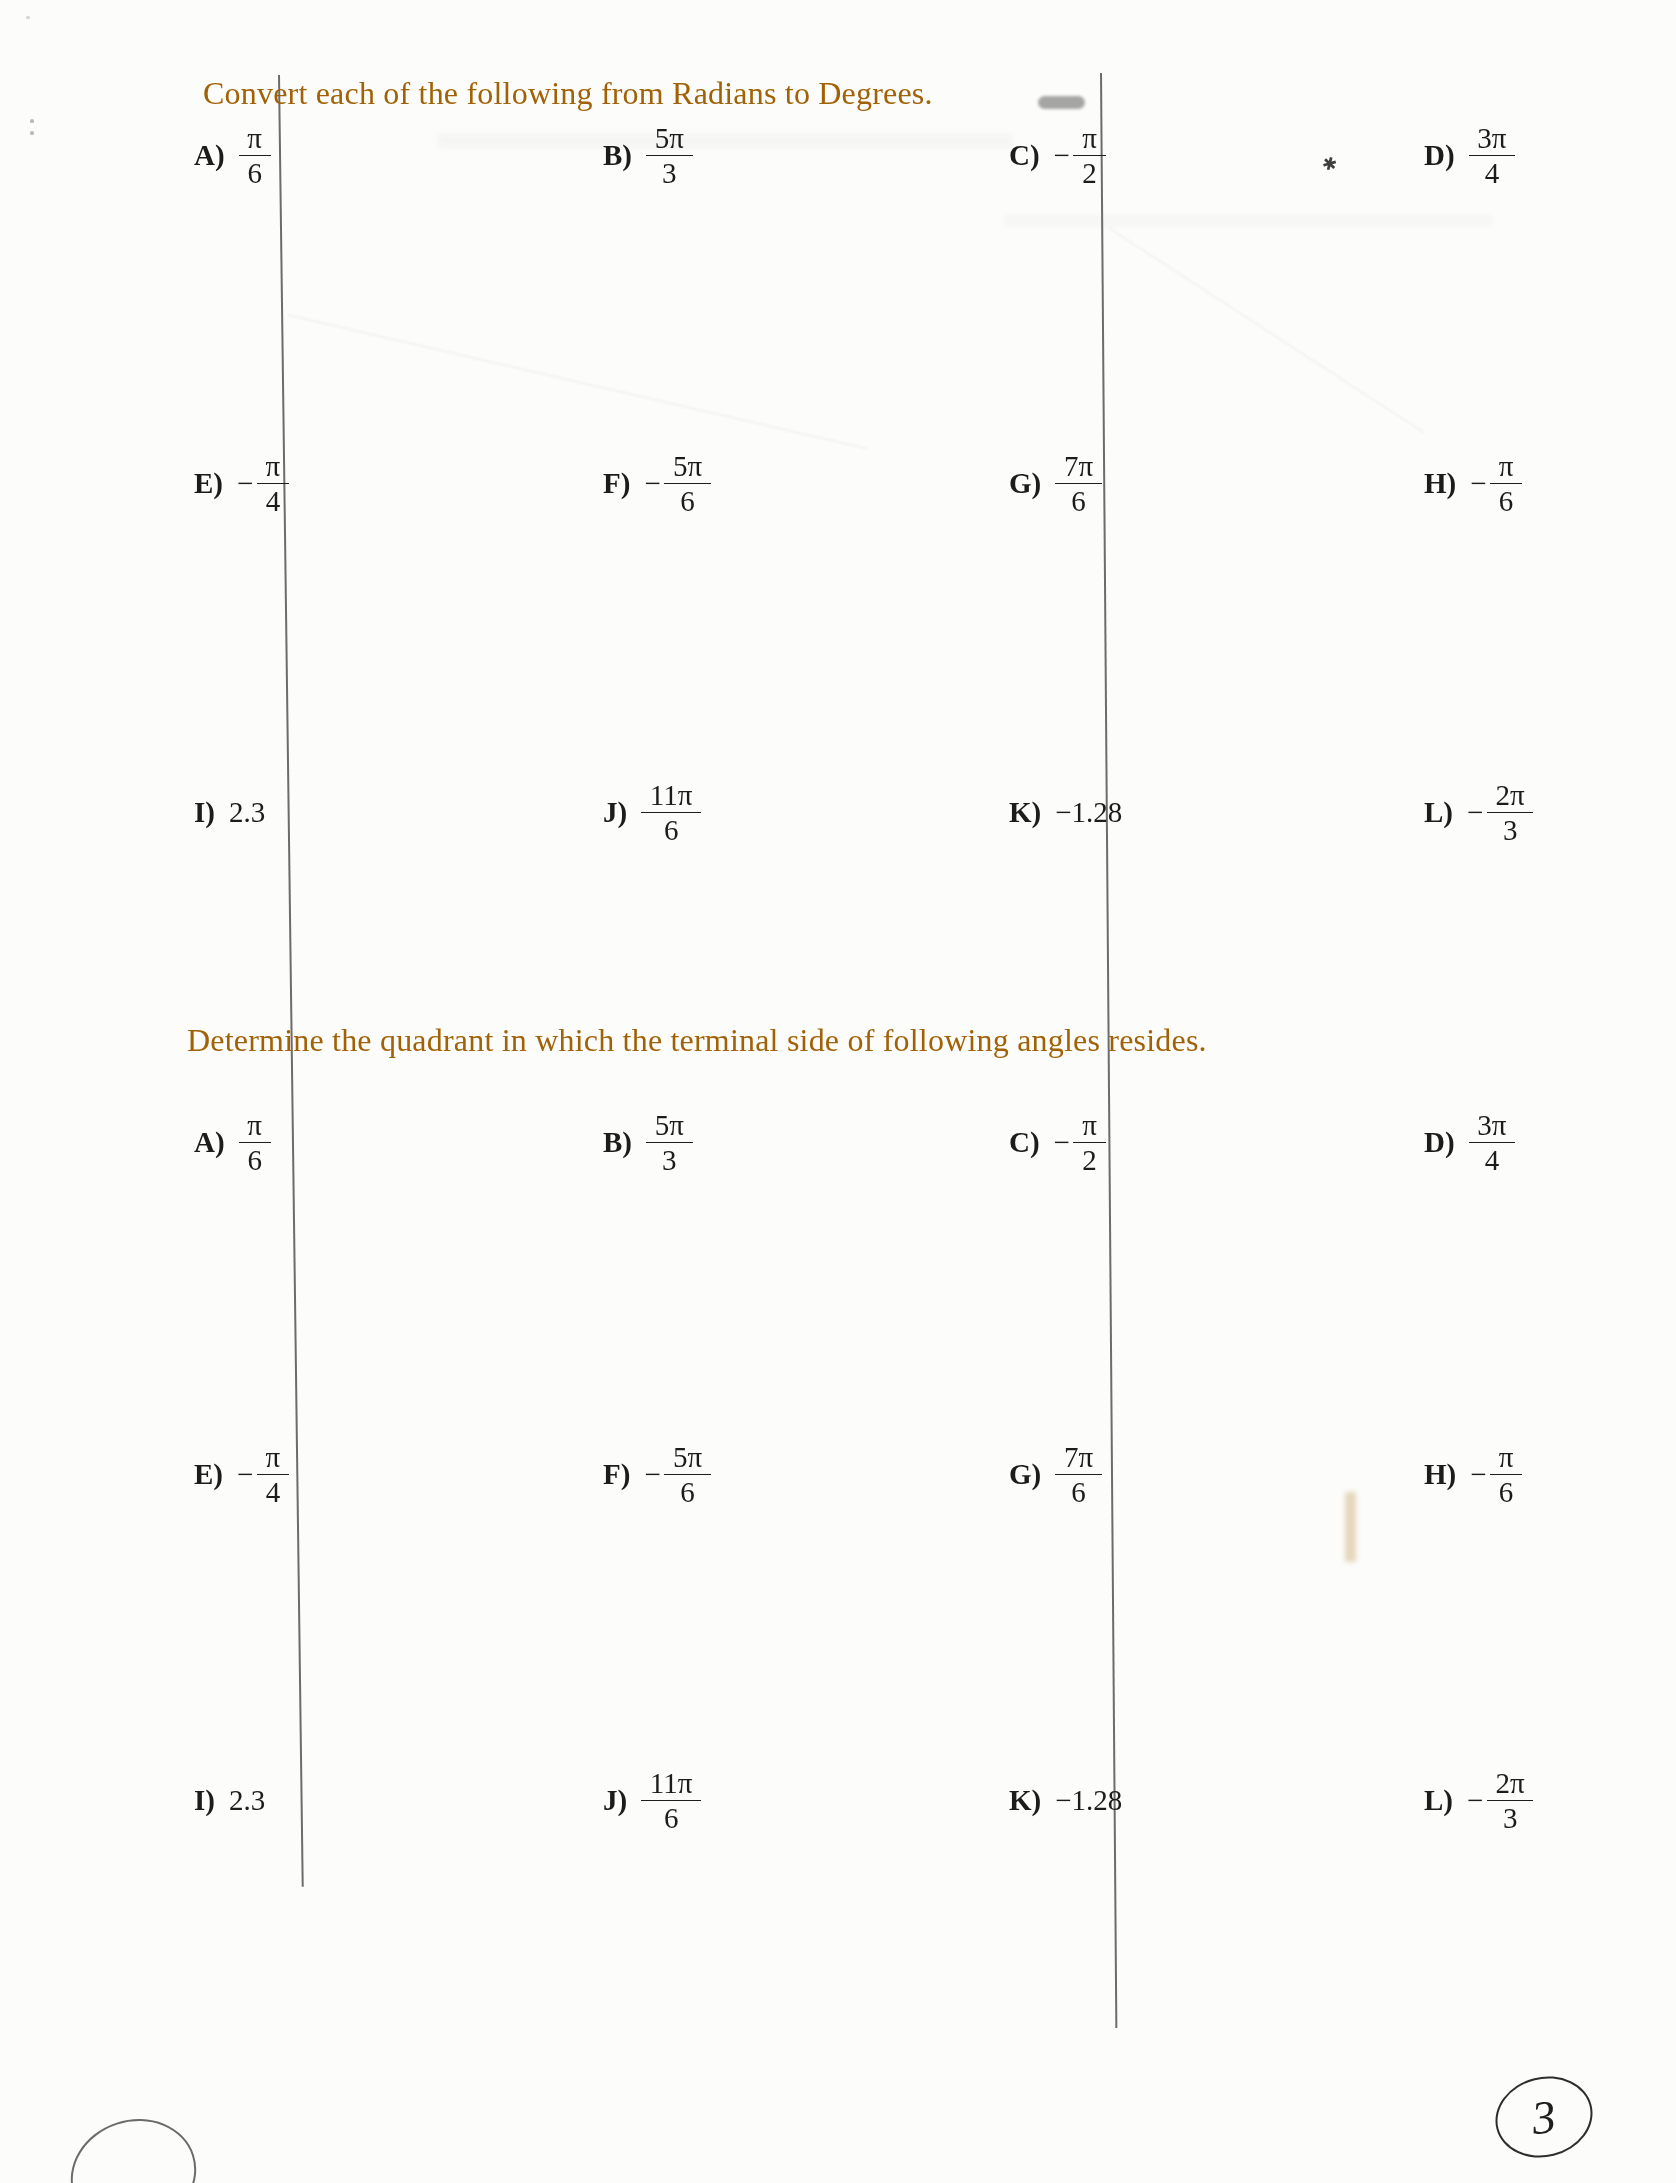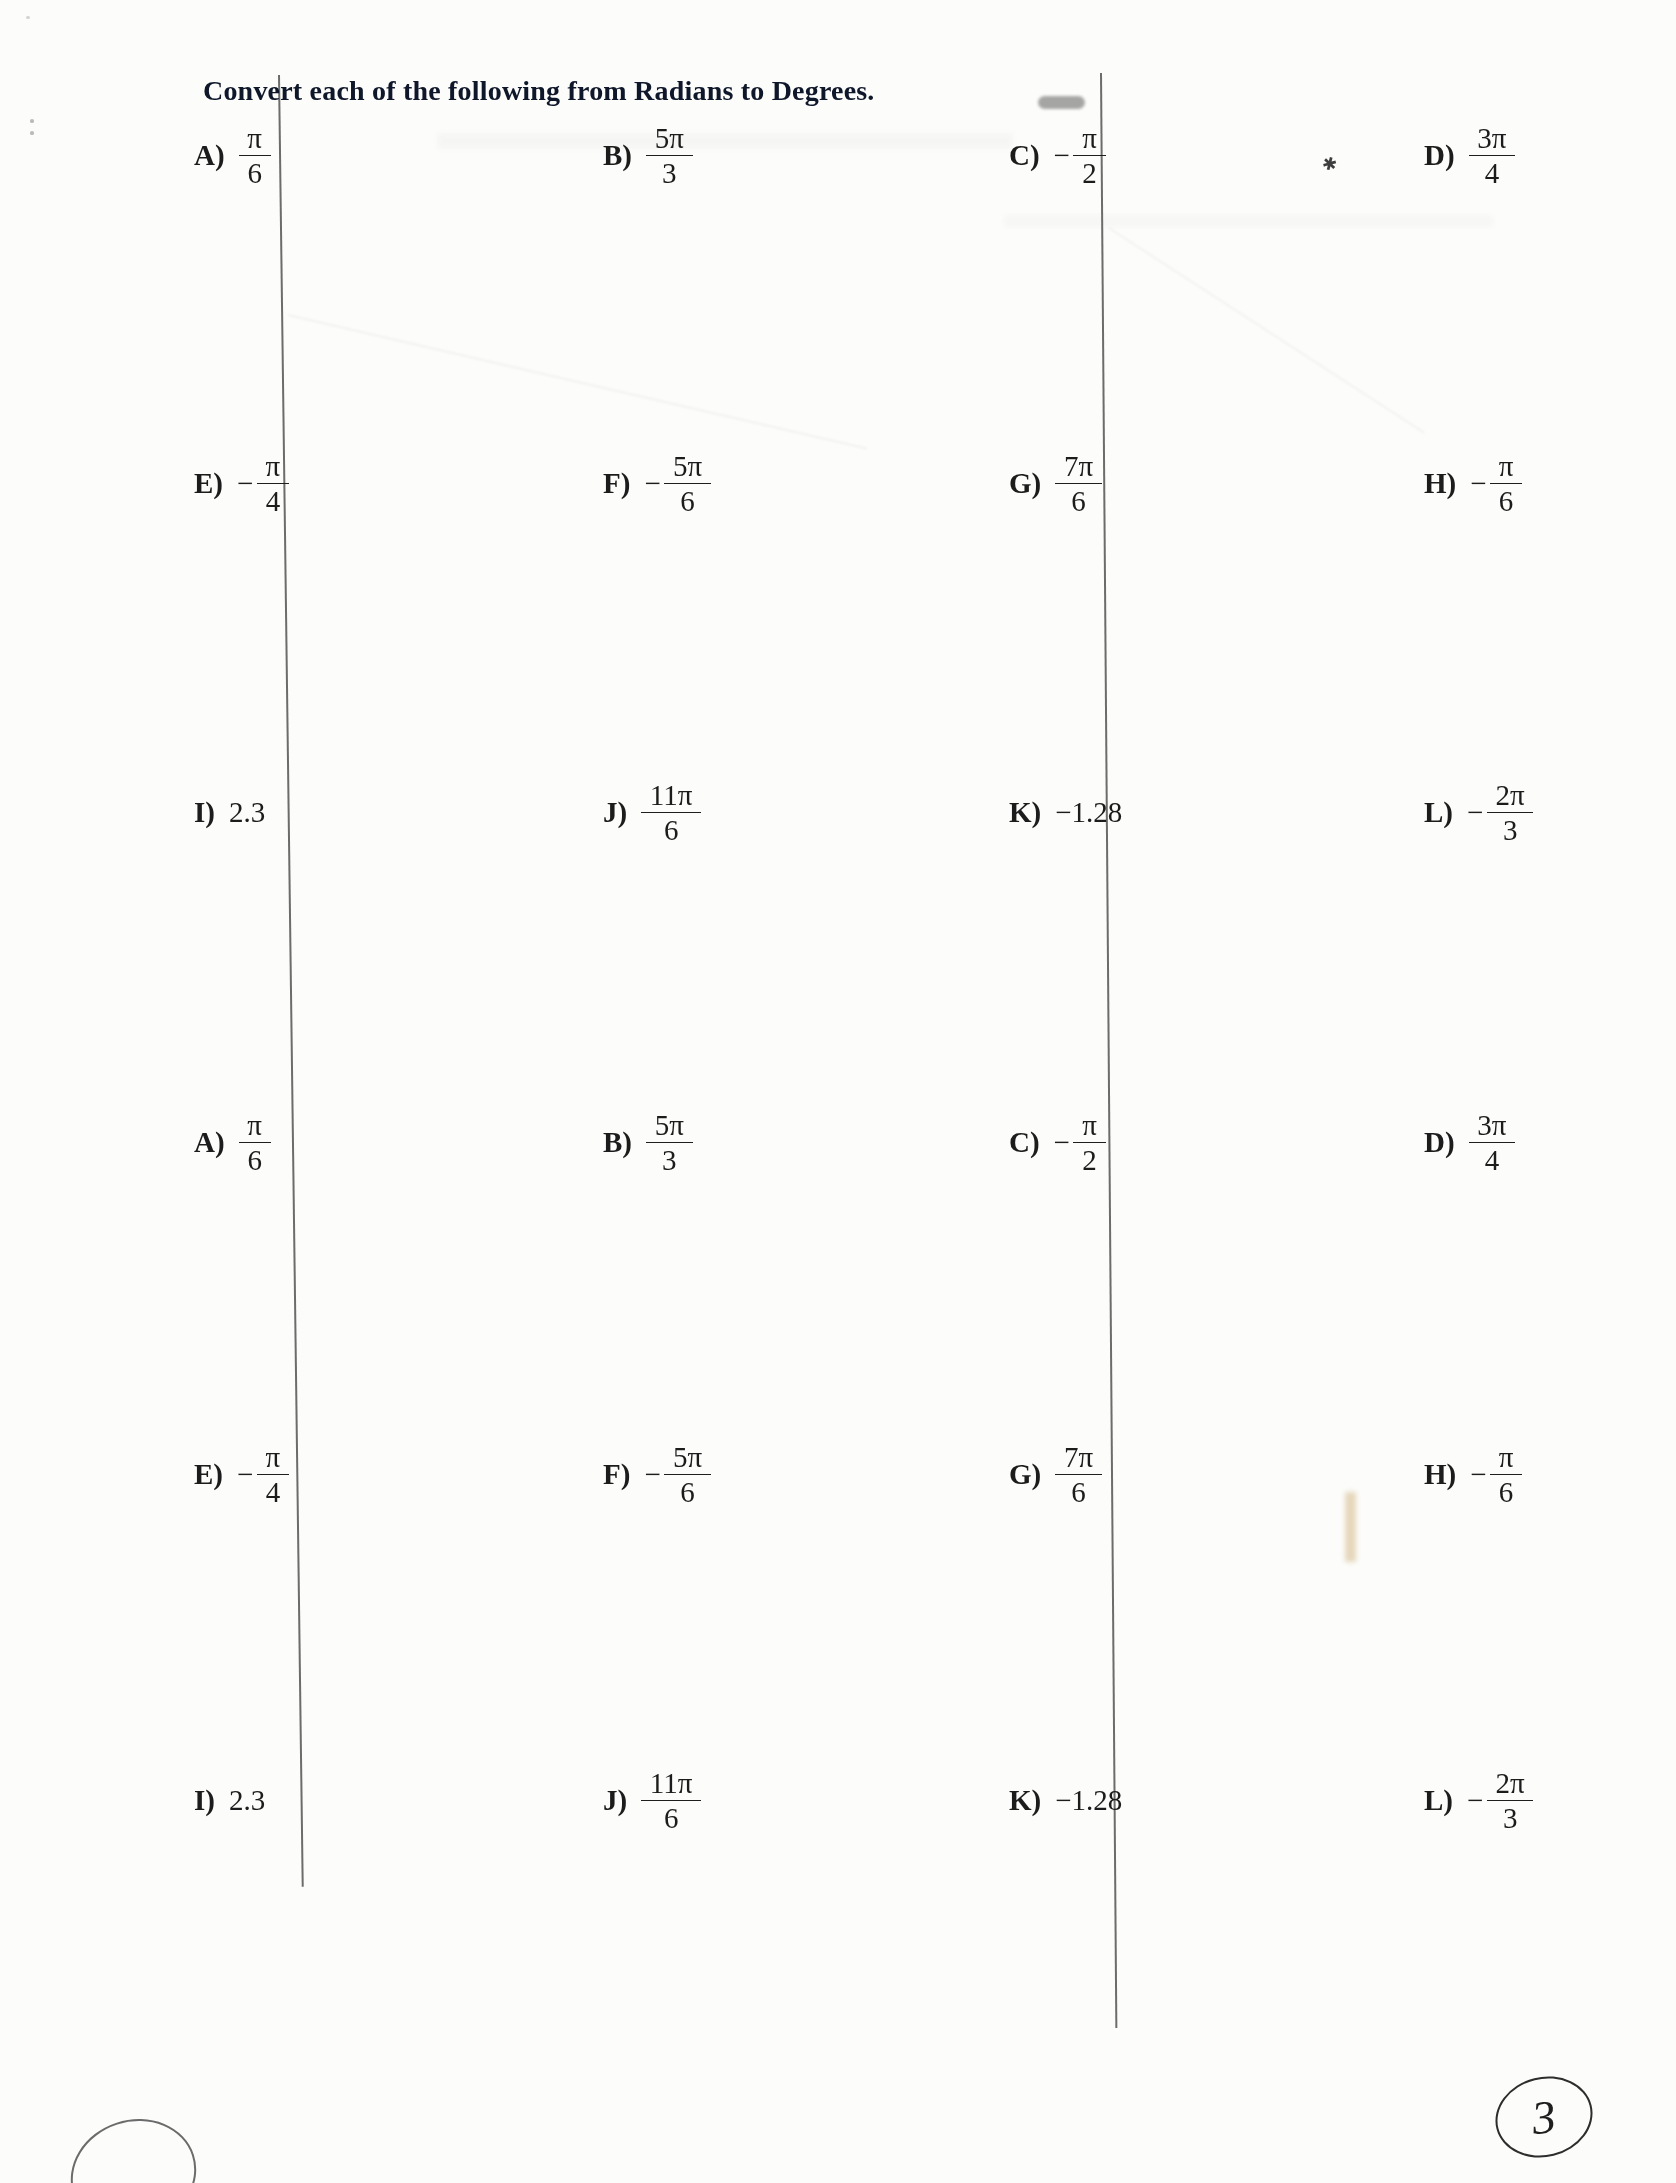--- a/index.html
+++ b/index.html
@@ -6,21 +6,21 @@
   html,body { width:1677px; height:2184px; }
   body { background:#e9e9e7; font-family:"Liberation Serif","DejaVu Serif",serif; }
 
   .sheet {
     position:relative; width:1677px; height:2184px;
     background:#fcfcfa; overflow:hidden; color:#1b1b1b;
   }
 
   
   .sec-title {
-    position:absolute; font-size:28px; font-weight:bold; color:#0f172a;
+    position:absolute; font-size:32px; font-weight:normal; color:#a16207;
     letter-spacing:0.2px; white-space:nowrap;
   }
   #title1 { left:203px; top:75px; }
   #title2 { left:187px; top:1022px; }
 
   
   .item {
     position:absolute; display:flex; align-items:center; height:73px;
     font-size:29px; color:#1c1c1c;
   }
@@ -164,20 +164,21 @@
       <div class="item" style="left: 1424px; top: 776px;">
         <span class="lbl">L)</span>
         <span class="sign">−</span>
         <span class="frac">
           <span class="num">2π</span>
           <span class="den">3</span>
         </span>
       </div>
     </div>
 
+  <h2 class="sec-title" id="title2">Determine the quadrant in which the terminal side of following angles resides.</h2>
   <div>
       <div class="item" style="left: 194px; top: 1106px;">
         <span class="lbl">A)</span>
         <span class="frac">
           <span class="num">π</span>
           <span class="den">6</span>
         </span>
       </div>
       <div class="item" style="left: 603px; top: 1106px;">
         <span class="lbl">B)</span>

